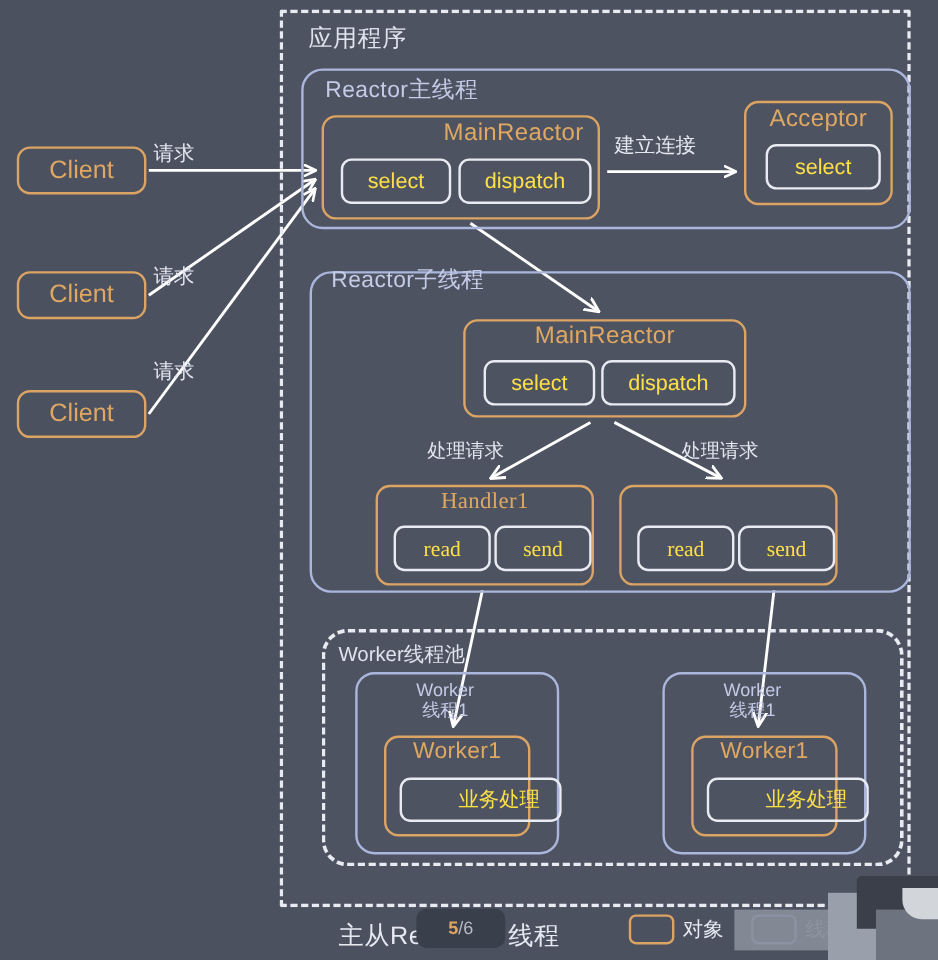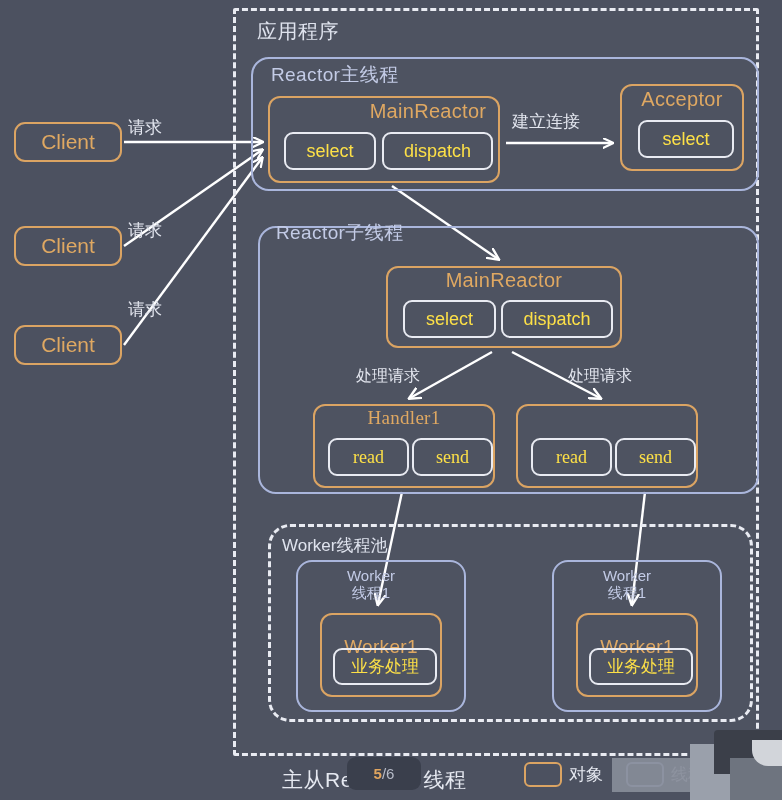--- a/index.html
+++ b/index.html
@@ -135,22 +135,22 @@
   .handler1 { left: 313px; top: 404px; }
   .handler2 { left: 516px; top: 404px; }
   .handler .obj-title { top: 1px; left: 0; width: 100%; position: absolute; font-size: 19px; }
   .h-read  { position: absolute; left: 13px; top: 32px; width: 77px; height: 34px; }
   .h-send  { position: absolute; left: 97px; top: 32px; width: 77px; height: 34px; }
 
   
   .worker { width: 122px; height: 84px; }
   .worker1 { left: 320px; top: 613px; }
   .worker2 { left: 576px; top: 613px; }
-  .worker .obj-title { top: 1px; left: 0; width: 100%; position: absolute; font-size: 19px; margin-top: 20px; }
-  .w-biz { position: absolute; left: 11px; top: 33px; width: 100px; height: 33px; font-size: 17px; }
+  .worker .obj-title { top: 1px; left: 0; width: 100%; position: absolute; font-size: 19px; }
+  .w-biz { position: absolute; left: 11px; top: 33px; width: 100px; height: 33px; font-size: 17px; padding-left: 31px; }
 
   
   #arrows { position: absolute; left: 0; top: 0; width: 782px; height: 800px; pointer-events: none; }
 
   
   .arrow-label {
     color: #e3e6ef;
     font-size: 17px;
     white-space: nowrap;
   }

